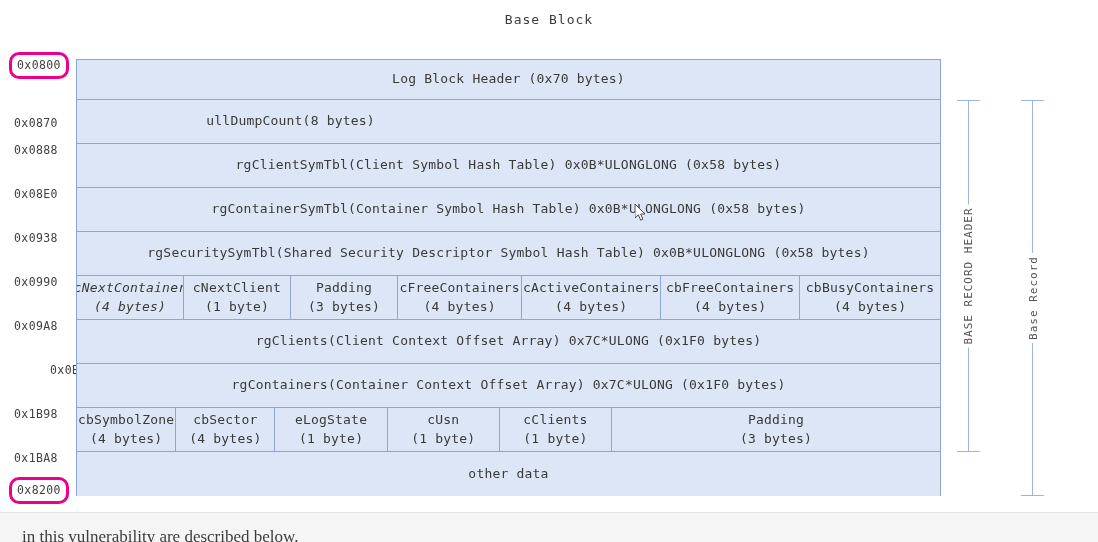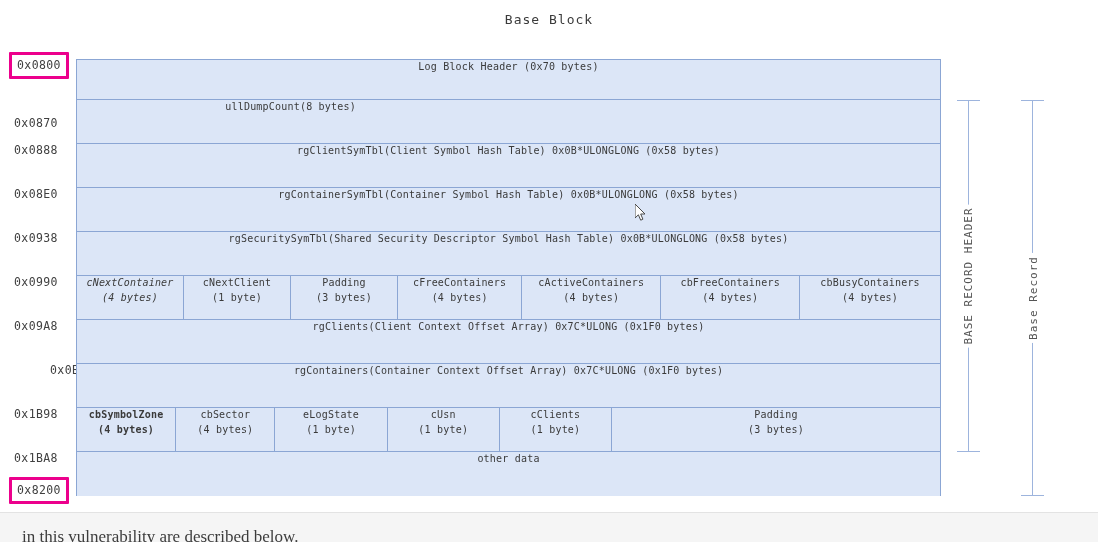--- a/index.html
+++ b/index.html
@@ -25,43 +25,43 @@
     position:absolute;left:14px;
     font-size:11.5px;color:#404040;
     letter-spacing:0.4px;
     white-space:nowrap;
   }
   .addr.hl{
     left:9px;
     border:3px solid #ec008c;
     padding:3px 5px 4px 5px;
     background:#ffffff;
-    border-radius:1px;
+    border-radius:10px;
   }
 
   
   .table{
     position:absolute;left:76px;top:59px;
     width:865px;height:437px;
     border:1px solid #8ba6d4;
     box-sizing:border-box;
     background:#dce6f7;
   }
   .row{
     position:absolute;left:0;width:100%;
     border-bottom:1px solid #8ba6d4;
     box-sizing:border-box;
     display:flex;
     background:#dce6f7;
   }
   .row.last{border-bottom:none;}
   .cell{
-    display:flex;align-items:flex-start;justify-content:center;
+    display:flex;align-items:center;justify-content:center;
     text-align:center;
-    font-size:10px;color:#3a3a3a;
+    font-size:13px;color:#3a3a3a;
     line-height:1.45;
     box-sizing:border-box;
     border-right:1px solid #8ba6d4;
     letter-spacing:0.2px;
     padding:0 2px;
     overflow:hidden;
   }
   .cell:last-child{border-right:none;}
   .cell .nm{display:block;}
   .cell .sz{display:block;}
@@ -212,21 +212,21 @@
       </div>
     </div>
 
     <div class="row" style="top:304px;height:44px;">
       <div class="cell" style="flex:1 1 100%;">
         <span class="nm">rgContainers(Container Context Offset Array) 0x7C*ULONG (0x1F0 bytes)</span>
       </div>
     </div>
 
     <div class="row" style="top:348px;height:44px;">
-      <div class="cell" style="flex:0 0 11.5%;font-weight:bold;">
+      <div class="cell" style="flex:0 0 11.5%;">
         <div>
             <span class="nm">cbSymbolZone</span>
              <span class="sz">(4 bytes)</span>
           </div>
       </div>
       <div class="cell" style="flex:0 0 11.5%;">
         <div>
             <span class="nm">cbSector</span>
              <span class="sz">(4 bytes)</span>
           </div>

